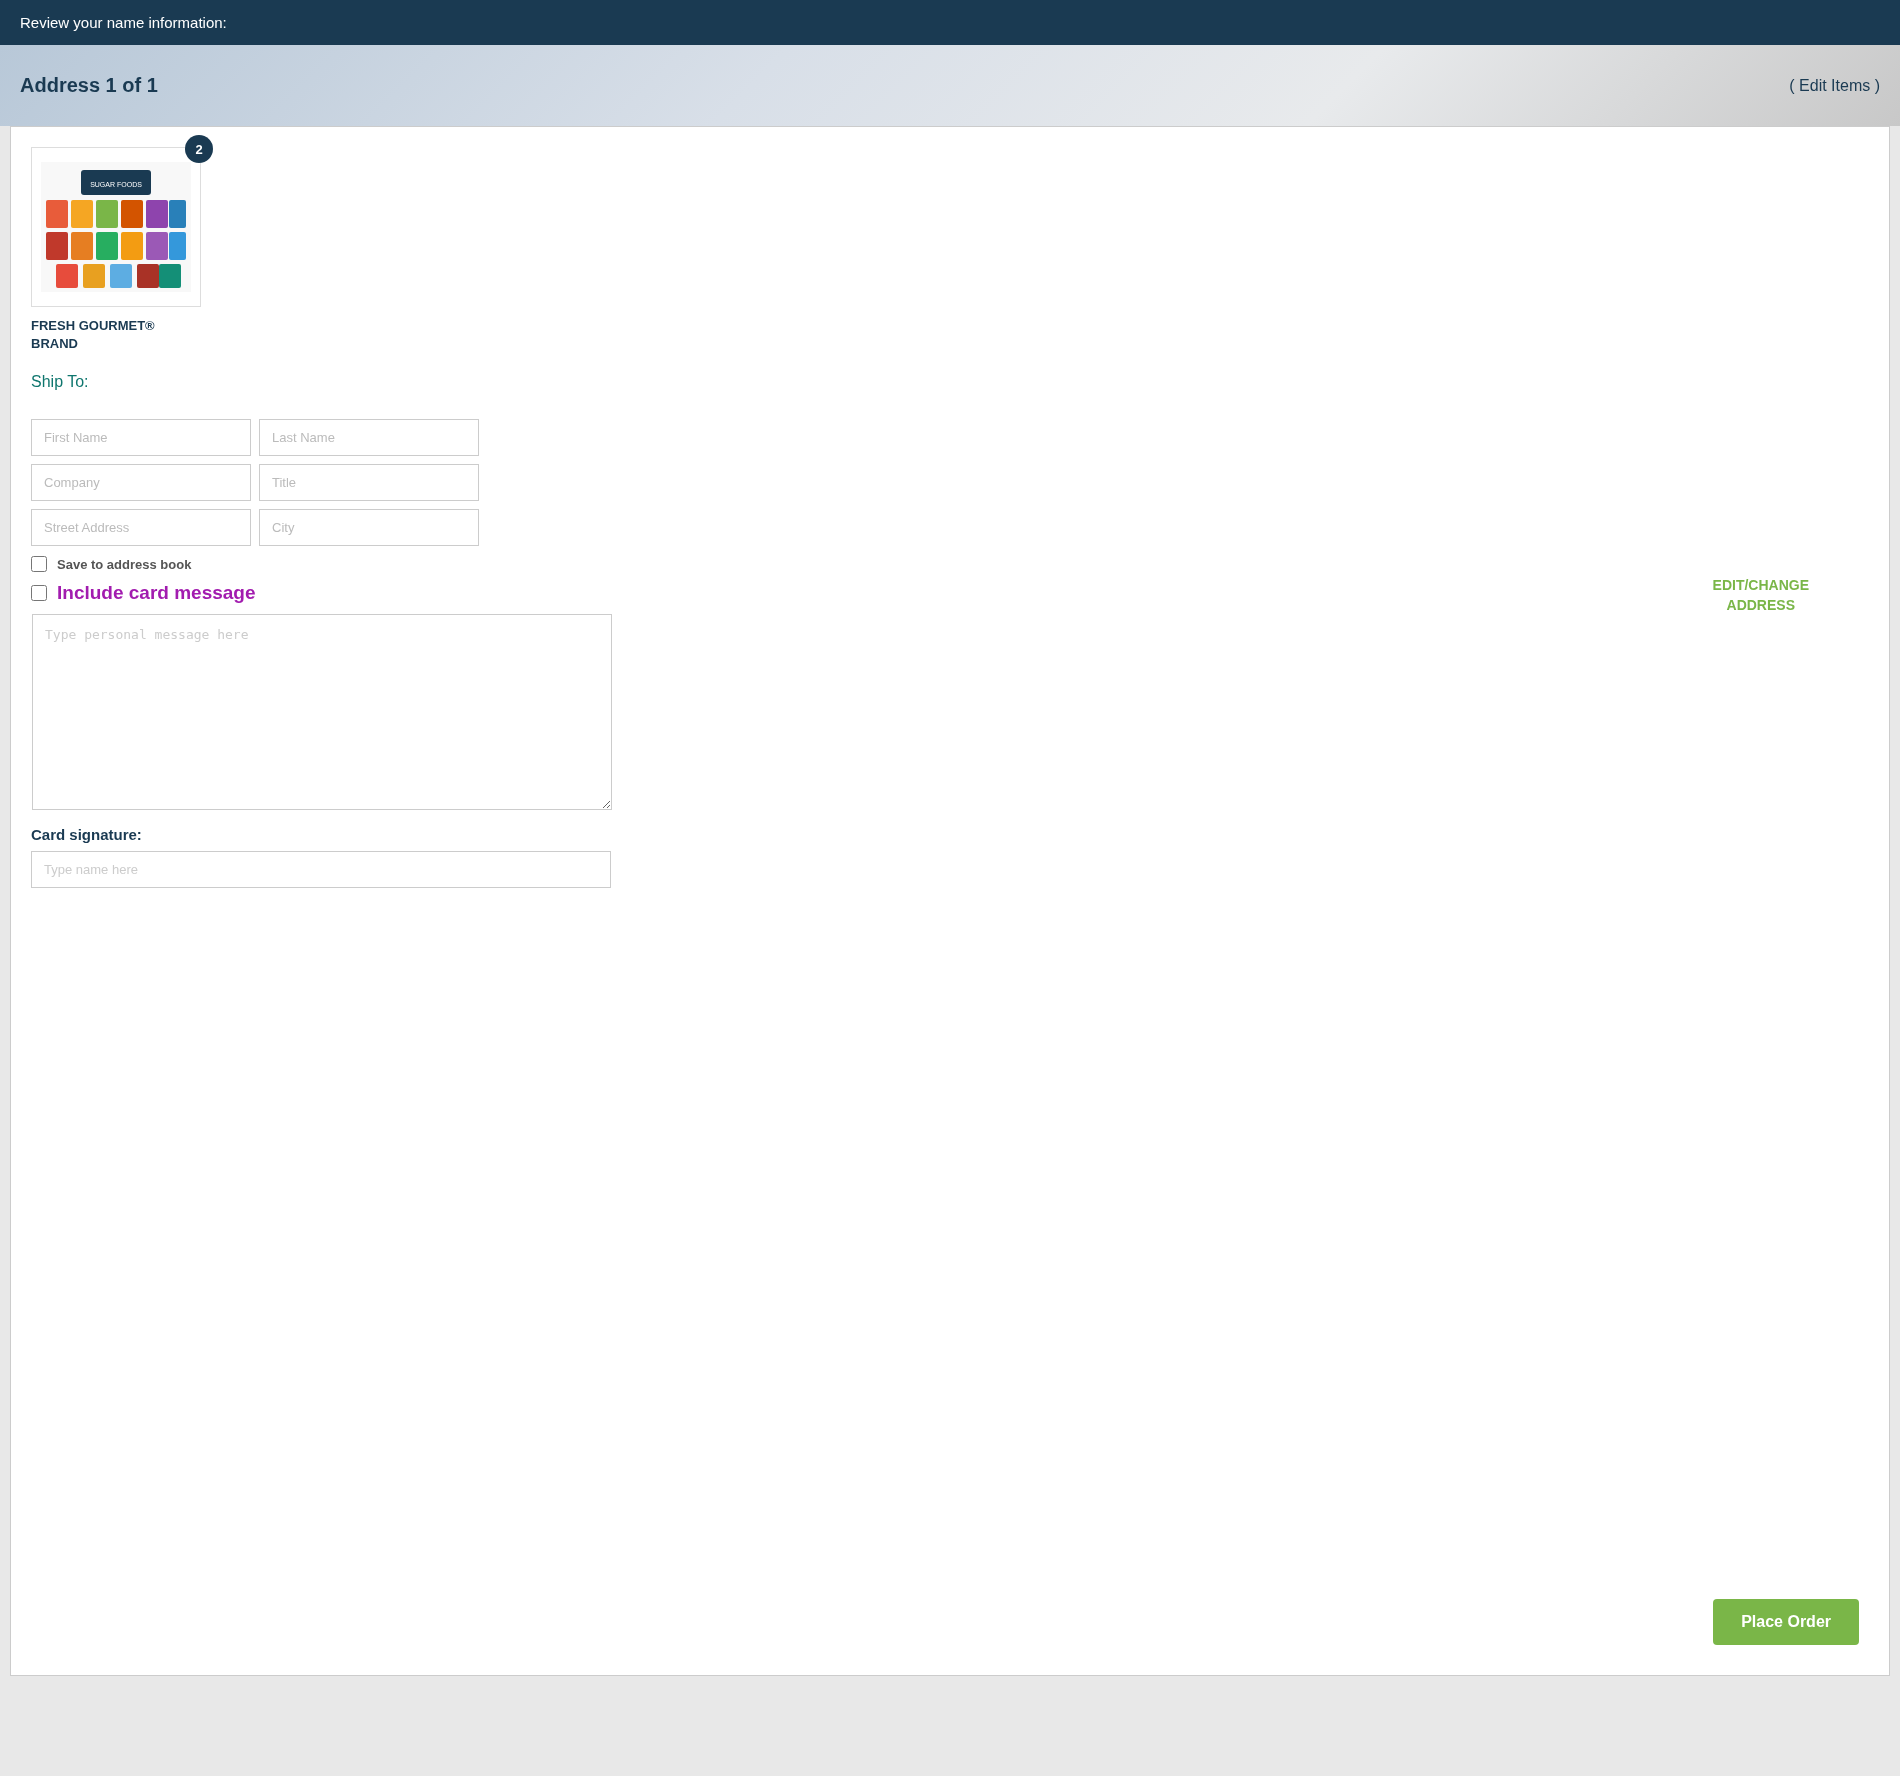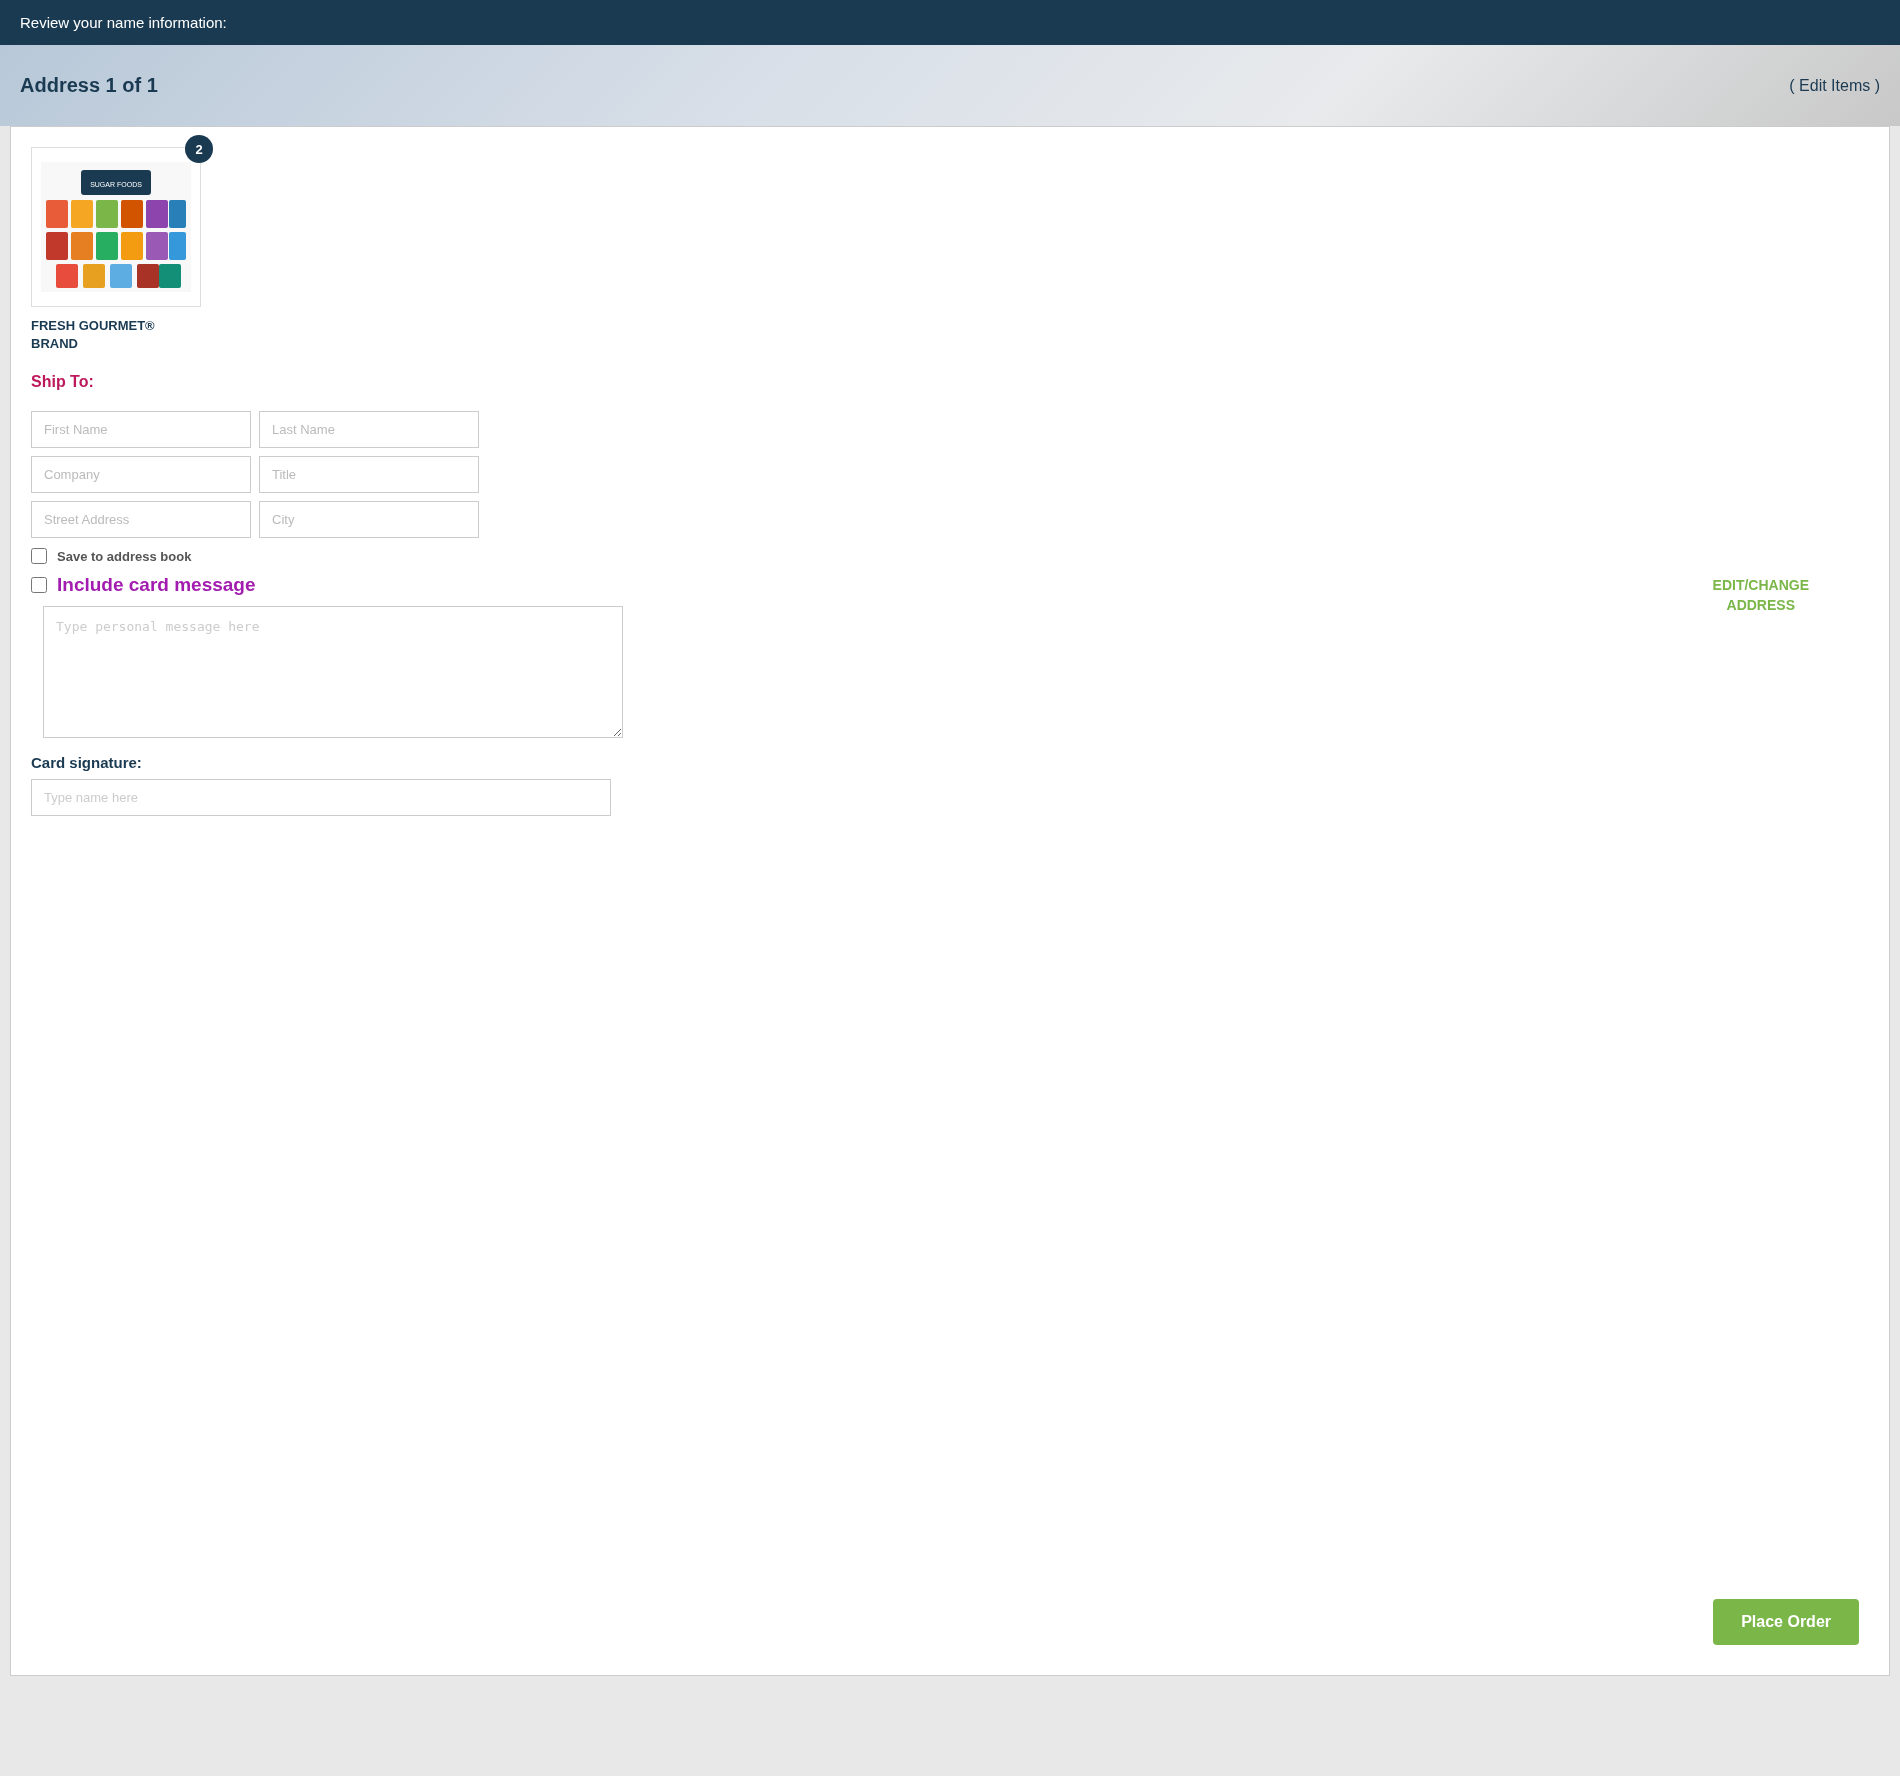--- a/index.html
+++ b/index.html
@@ -96,24 +96,24 @@
       font-size: 13px;
       font-weight: bold;
       line-height: 1.4;
     }
 
     
     .ship-to-section {
       margin-top: 20px;
     }
     .ship-to-label {
-      color: #be185d;
+      color: #0f766e;
       font-size: 16px;
-      font-weight: bold;
-      margin-bottom: 20px;
+      font-weight: normal;
+      margin-bottom: 28px;
     }
     .form-grid {
       display: grid;
       grid-template-columns: 220px 220px;
       gap: 8px;
       margin-bottom: 8px;
     }
     .form-input {
       border: 1px solid #ccc;
       padding: 10px 12px;
@@ -159,29 +159,29 @@
     }
     .checkbox-label-blue {
       color: #a21caf;
       font-size: 19px;
       font-weight: bold;
     }
 
     
     .message-textarea {
       width: 580px;
-      height: 132px;
+      height: 196px;
       border: 1px solid #ccc;
       padding: 12px;
       font-size: 13px;
       color: #bbb;
       resize: vertical;
       outline: none;
       display: block;
-      margin: 8px 12px;
+      margin: 8px 1px;
     }
     .message-textarea::placeholder {
       color: #ccc;
     }
 
     
     .card-signature-label {
       color: #1a3a52;
       font-size: 15px;
       font-weight: bold;

